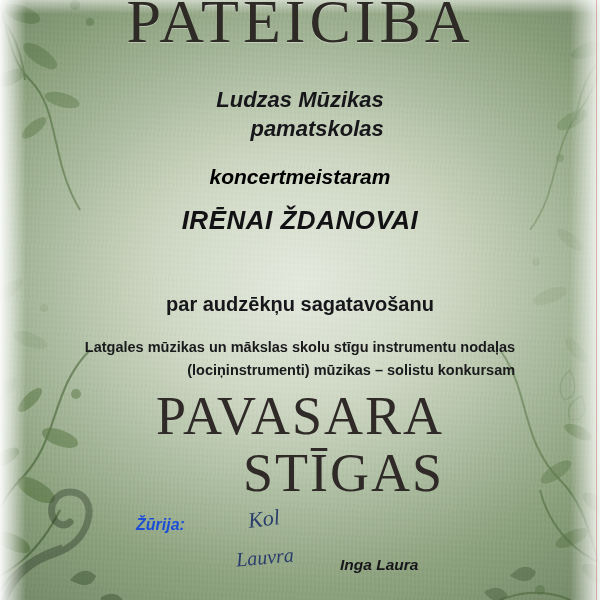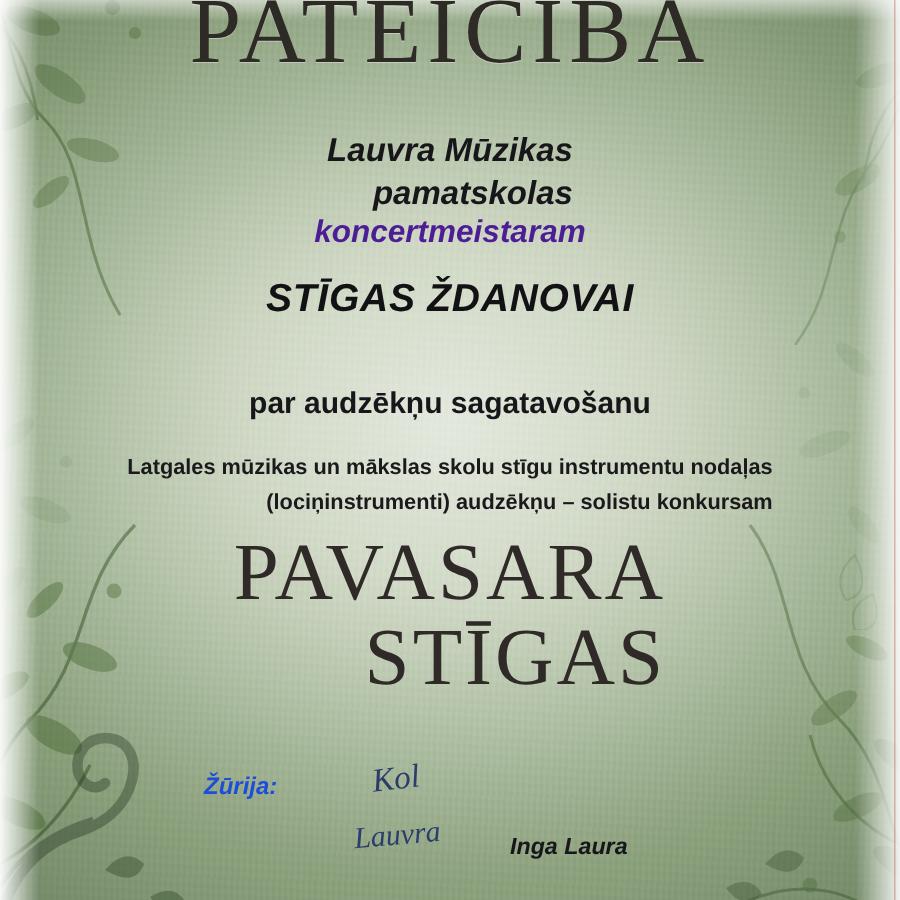--- a/index.html
+++ b/index.html
@@ -91,35 +91,36 @@
   }
   .recipient-org {
     margin-top: 28px;
     font-size: 22px;
     font-weight: bold;
     font-style: italic;
     line-height: 1.32;
     color: #17161a;
   }
   .role {
+    margin-top: 22px;
     font-size: 21px;
     font-weight: bold;
     font-style: italic;
-    color: #4c1d95;
+    color: #000000;
   }
   .person {
     margin-top: 16px;
     font-size: 26px;
     font-weight: bold;
     font-style: italic;
     letter-spacing: 0.5px;
     color: #121114;
   }
   .reason {
-    margin-top: 44px;
+    margin-top: 57px;
     font-size: 20px;
     font-weight: bold;
     color: #17161a;
   }
   .competition-desc {
     margin-top: 20px;
     font-size: 14.5px;
     font-weight: bold;
     line-height: 1.6;
     color: #1a1a1c;
@@ -299,33 +300,33 @@
   <div class="bg-vignette"></div>
   <div class="edge-white-left"></div>
   <div class="edge-white-right"></div>
   <div class="edge-white-top"></div>
   <div class="scan-line" style="left:596px;"></div>
 
   <div class="content">
     <div class="title">PATEICĪBA</div>
 
     <div class="recipient-org">
-      <div>Lauvra Mūzikas</div>
+      <div>Ludzas Mūzikas</div>
       <div>pamatskolas</div>
     </div>
 
     <div class="role">koncertmeistaram</div>
 
-    <div class="person">STĪGAS ŽDANOVAI</div>
+    <div class="person">IRĒNAI ŽDANOVAI</div>
 
     <div class="reason">par audzēkņu sagatavošanu</div>
 
     <div class="competition-desc">
       <div>Latgales mūzikas un mākslas skolu stīgu instrumentu nodaļas</div>
-      <div>(lociņinstrumenti) audzēkņu – solistu konkursam</div>
+      <div>(lociņinstrumenti) mūzikas – solistu konkursam</div>
     </div>
 
     <div class="event-name">
       <span>PAVASARA</span>
       <span class="line2">STĪGAS</span>
     </div>
   </div>
 
   <div class="jury-block">
     <div class="jury-label">Žūrija:</div>

